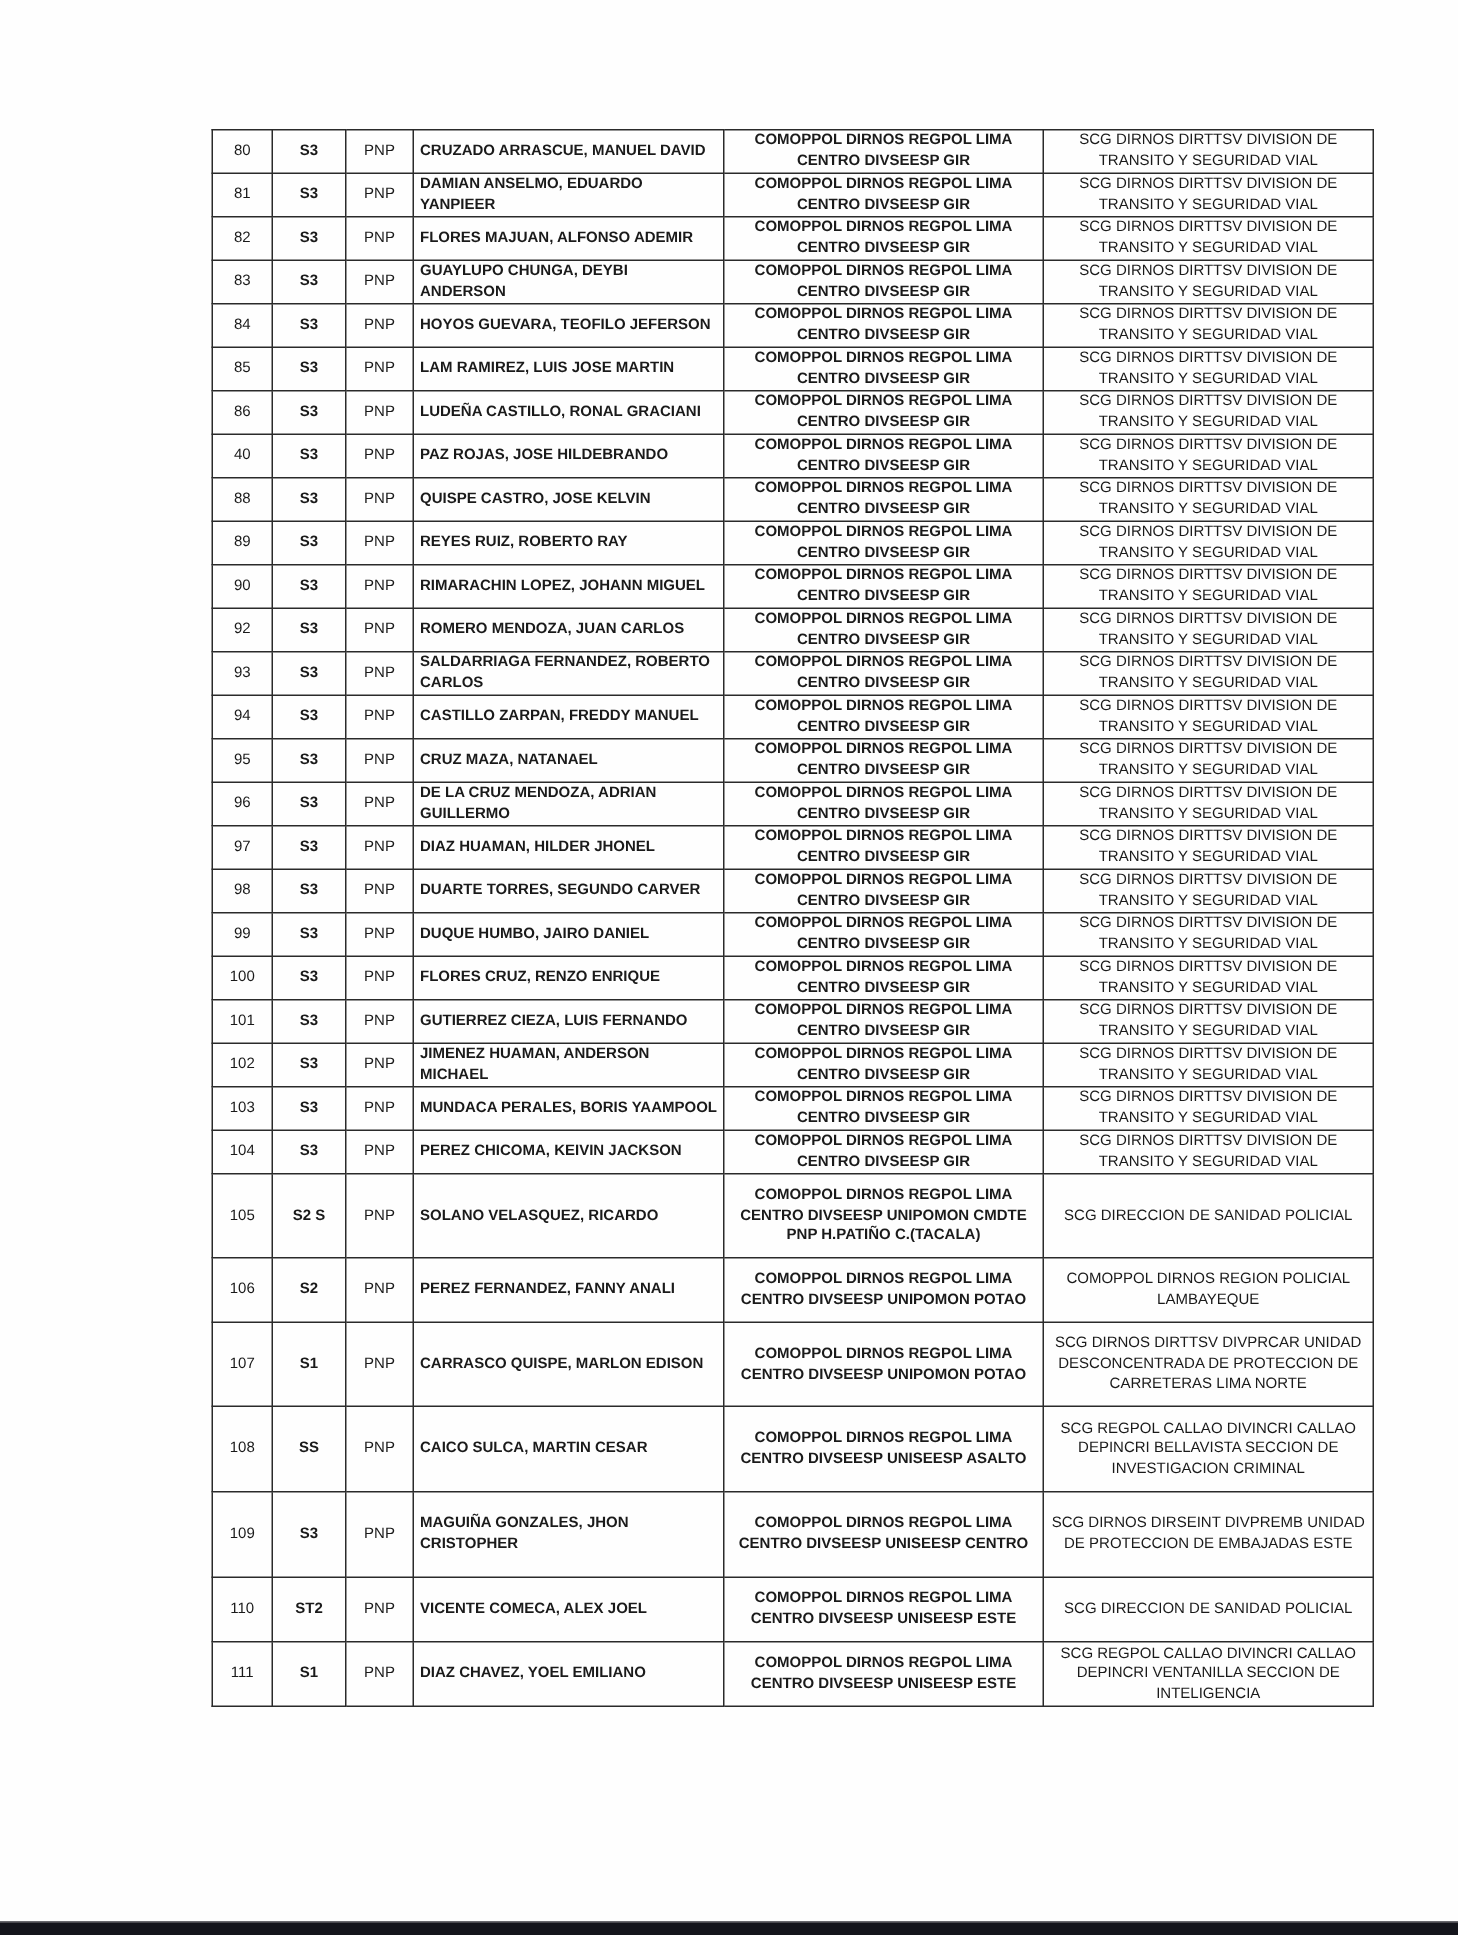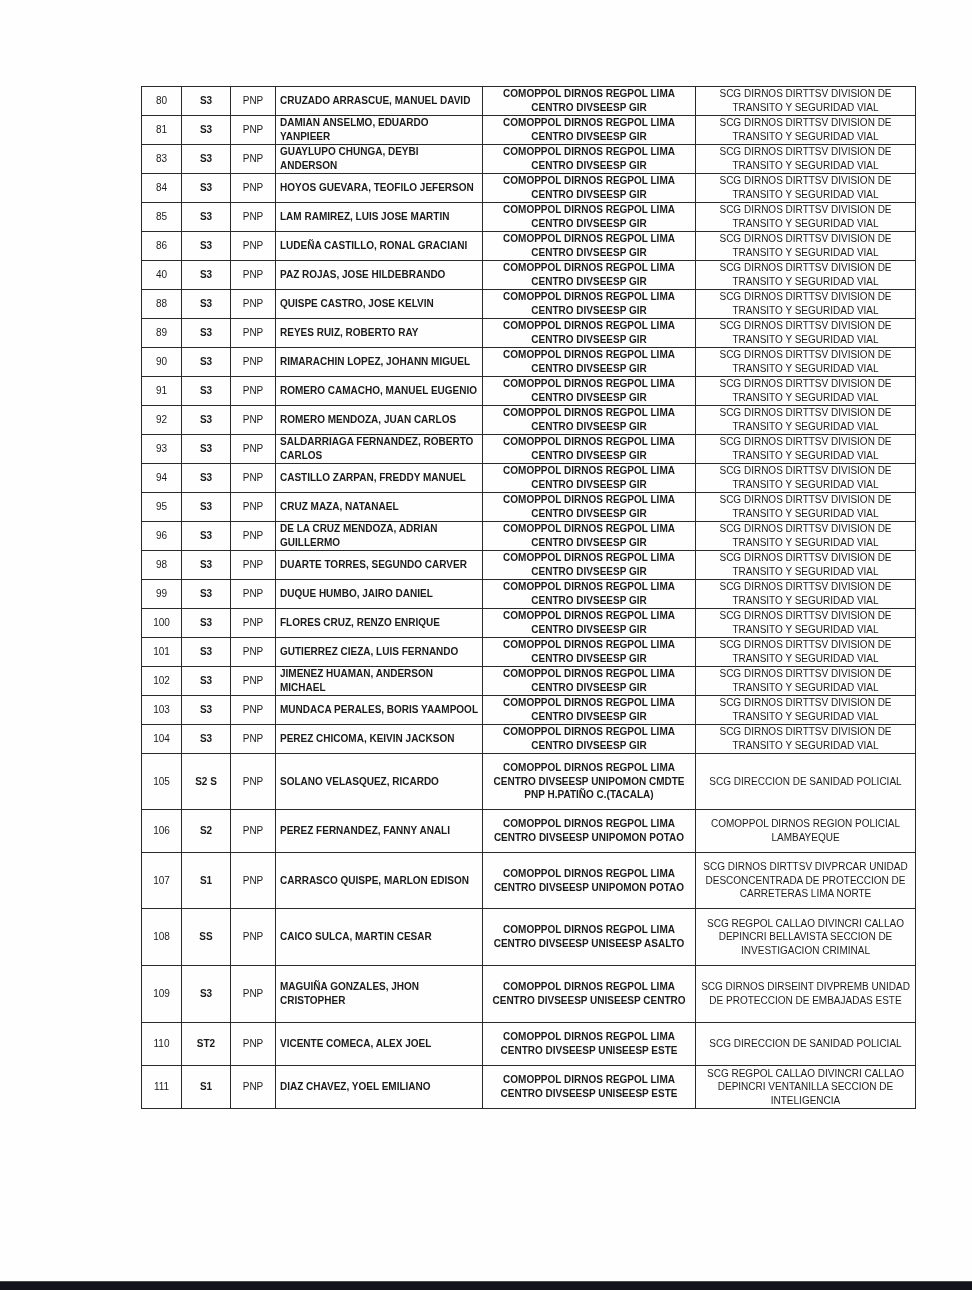--- a/index.html
+++ b/index.html
@@ -44,20 +44,28 @@
         </tr>
       <tr class="h29">
           <td class="c-num">81</td>
           <td class="c-grade">S3</td>
           <td class="c-inst">PNP</td>
           <td class="c-name">DAMIAN ANSELMO, EDUARDO YANPIEER</td>
           <td class="c-origin">COMOPPOL DIRNOS REGPOL LIMA CENTRO DIVSEESP GIR</td>
           <td class="c-dest">SCG DIRNOS DIRTTSV DIVISION DE TRANSITO Y SEGURIDAD VIAL</td>
         </tr>
       <tr class="h29">
+          <td class="c-num">82</td>
+          <td class="c-grade">S3</td>
+          <td class="c-inst">PNP</td>
+          <td class="c-name">FLORES MAJUAN, ALFONSO ADEMIR</td>
+          <td class="c-origin">COMOPPOL DIRNOS REGPOL LIMA CENTRO DIVSEESP GIR</td>
+          <td class="c-dest">SCG DIRNOS DIRTTSV DIVISION DE TRANSITO Y SEGURIDAD VIAL</td>
+        </tr>
+      <tr class="h29">
           <td class="c-num">83</td>
           <td class="c-grade">S3</td>
           <td class="c-inst">PNP</td>
           <td class="c-name">GUAYLUPO CHUNGA, DEYBI ANDERSON</td>
           <td class="c-origin">COMOPPOL DIRNOS REGPOL LIMA CENTRO DIVSEESP GIR</td>
           <td class="c-dest">SCG DIRNOS DIRTTSV DIVISION DE TRANSITO Y SEGURIDAD VIAL</td>
         </tr>
       <tr class="h29">
           <td class="c-num">84</td>
           <td class="c-grade">S3</td>
@@ -108,28 +116,20 @@
         </tr>
       <tr class="h29">
           <td class="c-num">90</td>
           <td class="c-grade">S3</td>
           <td class="c-inst">PNP</td>
           <td class="c-name">RIMARACHIN LOPEZ, JOHANN MIGUEL</td>
           <td class="c-origin">COMOPPOL DIRNOS REGPOL LIMA CENTRO DIVSEESP GIR</td>
           <td class="c-dest">SCG DIRNOS DIRTTSV DIVISION DE TRANSITO Y SEGURIDAD VIAL</td>
         </tr>
       <tr class="h29">
-          <td class="c-num">91</td>
-          <td class="c-grade">S3</td>
-          <td class="c-inst">PNP</td>
-          <td class="c-name">ROMERO CAMACHO, MANUEL EUGENIO</td>
-          <td class="c-origin">COMOPPOL DIRNOS REGPOL LIMA CENTRO DIVSEESP GIR</td>
-          <td class="c-dest">SCG DIRNOS DIRTTSV DIVISION DE TRANSITO Y SEGURIDAD VIAL</td>
-        </tr>
-      <tr class="h29">
           <td class="c-num">92</td>
           <td class="c-grade">S3</td>
           <td class="c-inst">PNP</td>
           <td class="c-name">ROMERO MENDOZA, JUAN CARLOS</td>
           <td class="c-origin">COMOPPOL DIRNOS REGPOL LIMA CENTRO DIVSEESP GIR</td>
           <td class="c-dest">SCG DIRNOS DIRTTSV DIVISION DE TRANSITO Y SEGURIDAD VIAL</td>
         </tr>
       <tr class="h29">
           <td class="c-num">93</td>
           <td class="c-grade">S3</td>
@@ -152,20 +152,28 @@
           <td class="c-inst">PNP</td>
           <td class="c-name">CRUZ MAZA, NATANAEL</td>
           <td class="c-origin">COMOPPOL DIRNOS REGPOL LIMA CENTRO DIVSEESP GIR</td>
           <td class="c-dest">SCG DIRNOS DIRTTSV DIVISION DE TRANSITO Y SEGURIDAD VIAL</td>
         </tr>
       <tr class="h29">
           <td class="c-num">96</td>
           <td class="c-grade">S3</td>
           <td class="c-inst">PNP</td>
           <td class="c-name">DE LA CRUZ MENDOZA, ADRIAN GUILLERMO</td>
+          <td class="c-origin">COMOPPOL DIRNOS REGPOL LIMA CENTRO DIVSEESP GIR</td>
+          <td class="c-dest">SCG DIRNOS DIRTTSV DIVISION DE TRANSITO Y SEGURIDAD VIAL</td>
+        </tr>
+      <tr class="h29">
+          <td class="c-num">97</td>
+          <td class="c-grade">S3</td>
+          <td class="c-inst">PNP</td>
+          <td class="c-name">DIAZ HUAMAN, HILDER JHONEL</td>
           <td class="c-origin">COMOPPOL DIRNOS REGPOL LIMA CENTRO DIVSEESP GIR</td>
           <td class="c-dest">SCG DIRNOS DIRTTSV DIVISION DE TRANSITO Y SEGURIDAD VIAL</td>
         </tr>
       <tr class="h29">
           <td class="c-num">98</td>
           <td class="c-grade">S3</td>
           <td class="c-inst">PNP</td>
           <td class="c-name">DUARTE TORRES, SEGUNDO CARVER</td>
           <td class="c-origin">COMOPPOL DIRNOS REGPOL LIMA CENTRO DIVSEESP GIR</td>
           <td class="c-dest">SCG DIRNOS DIRTTSV DIVISION DE TRANSITO Y SEGURIDAD VIAL</td>

